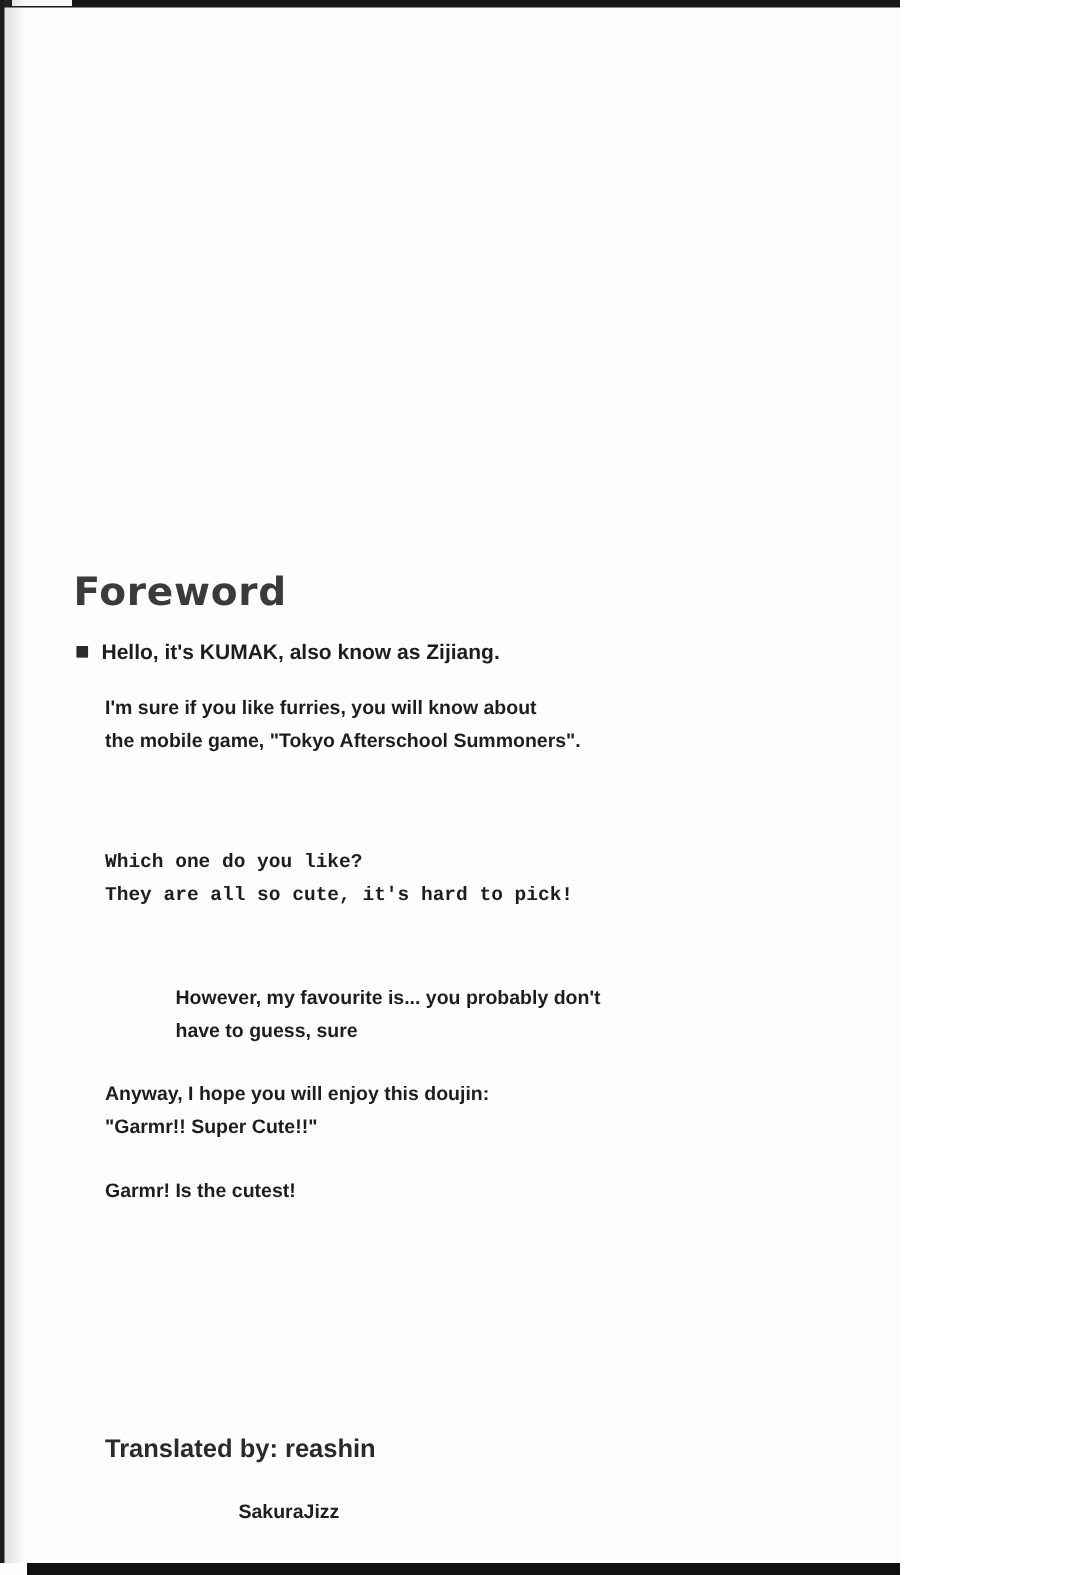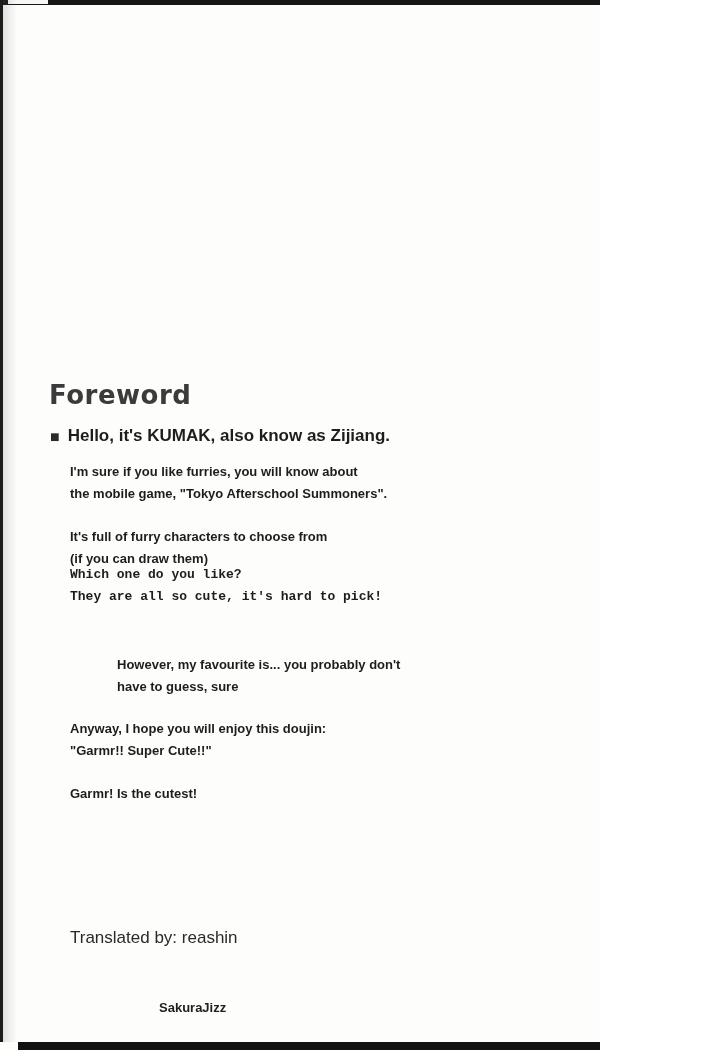--- a/index.html
+++ b/index.html
@@ -68,21 +68,21 @@
     align-items: center;
     gap: 8px;
   }
   .bullet {
     font-size: 16px;
     line-height: 1;
     color: #2b2b2b;
     transform: translateY(1px);
   }
   .intro-text {
-    font-size: 17px;
+    font-size: 14px;
     font-weight: 700;
     color: #1d1d1d;
     white-space: nowrap;
   }
 
   
   .para {
     position: absolute;
     left: 70px;
     font-size: 13px;
@@ -94,23 +94,23 @@
   .p0 { top: 461px; }
   .p1 { top: 526px; }
   .p2 { top: 564px; font-family: Liberation Mono, monospace; }
   .p3 { top: 654px; margin-left: 47px; }
   .p4 { top: 718px; }
   .p5 { top: 783px; }
 
   
   .credit-translated {
     position: absolute;
-    left: 70px; top: 928px;
+    left: 70px; top: 956px;
     font-size: 17px;
-    font-weight: 400;
+    font-weight: 700;
     color: #2a2a2a;
   }
   .credit-group {
     position: absolute;
     left: 159px; top: 1000px;
     font-size: 13px;
     font-weight: 700;
     color: #1e1e1e;
   }
 </style>
@@ -130,24 +130,20 @@
   <div class="intro">
     <span class="bullet">■</span>
     <span class="intro-text">Hello, it's KUMAK, also know as Zijiang.</span>
   </div>
 
   <div class="para p0">
     <div class="line">I'm sure if you like furries, you will know about</div>
     <div class="line">the mobile game, "Tokyo Afterschool Summoners".</div>
   </div>
 
-  <div class="para p1">
-    <div class="line">It's full of furry characters to choose from</div>
-    <div class="line">(if you can draw them)</div>
-  </div>
 
   <div class="para p2">
     <div class="line">Which one do you like?</div>
     <div class="line">They are all so cute, it's hard to pick!</div>
   </div>
 
   <div class="para p3">
     <div class="line">However, my favourite is... you probably don't</div>
     <div class="line">have to guess, sure</div>
   </div>

